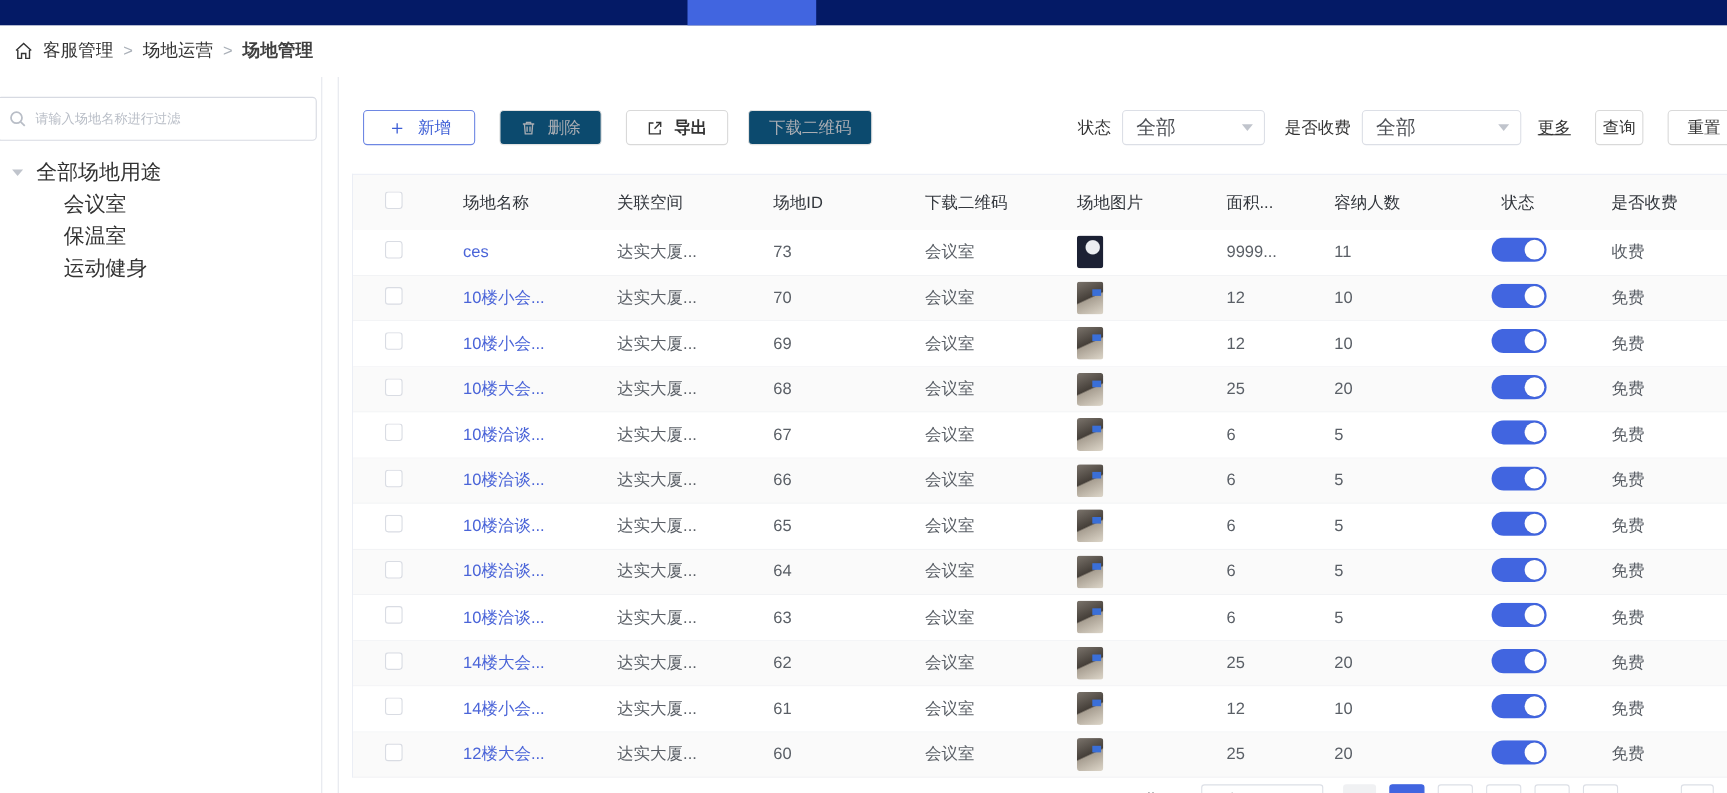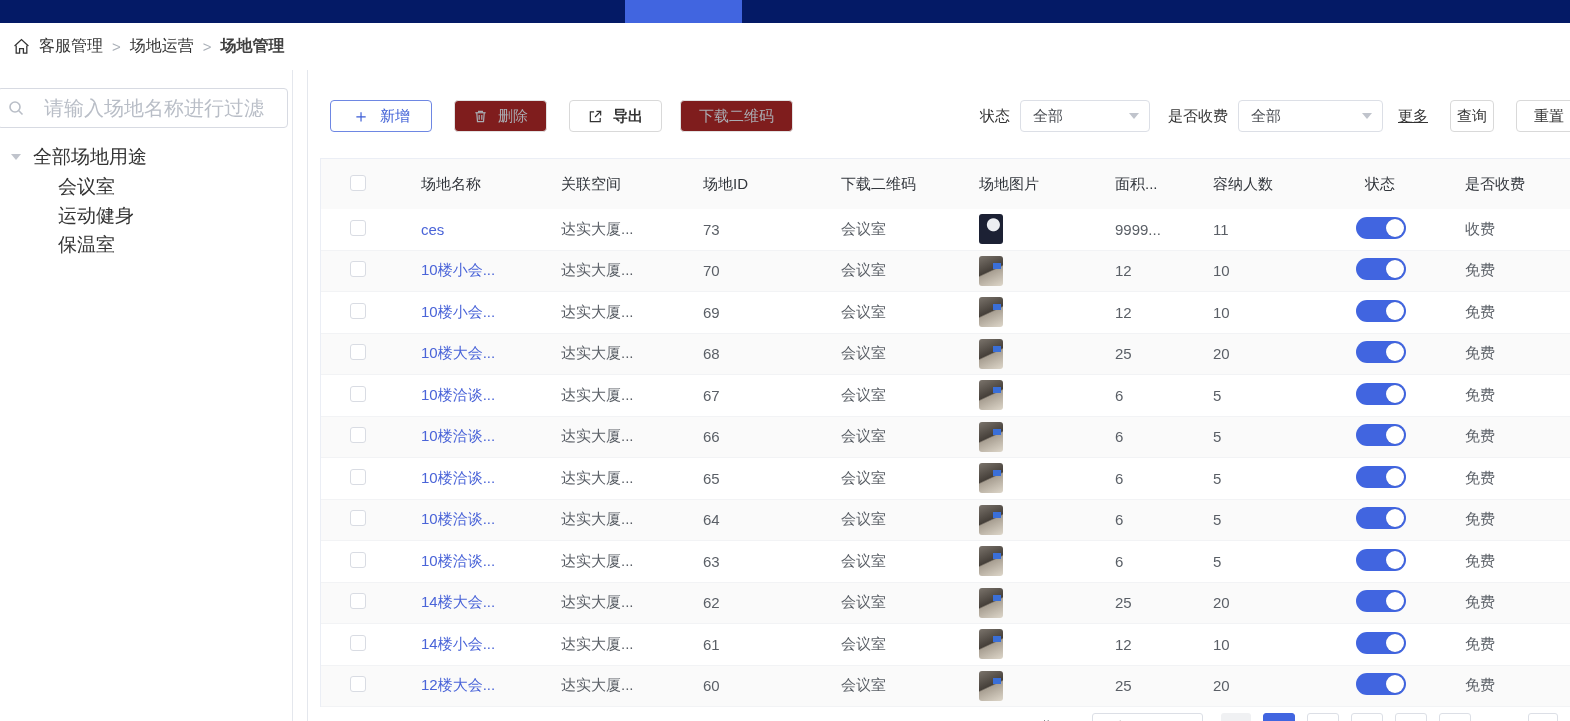--- a/index.html
+++ b/index.html
@@ -17,43 +17,43 @@
   .breadcrumb .sep { color:#aab0b8; font-size:15px; }
   .breadcrumb .crumb.current { font-weight:bold; color:#404040; }
   .home-ic { width:17px; height:17px; display:inline-block; }
 
   
   .layout { display:flex; height:651px; }
   .sidebar { width:293px; border-right:1px solid #e4e7ed; padding-top:18px; flex-shrink:0; }
   .search-box { margin-left:-3px; width:291px; height:40px; border:1px solid #d7dae2; border-radius:4px;
     display:flex; align-items:center; padding-left:10px; }
   .search-box svg { flex-shrink:0; }
-  .search-box input { border:none; outline:none; font-size:20px; margin-left:20px; width:230px; color:#333; }
+  .search-box input { border:none; outline:none; font-size:12px; margin-left:8px; width:230px; color:#333; }
   .search-box input::placeholder { color:#b9bec7; }
   .tree { margin-top:14px; font-size:19px; color:#333; }
   .tree-root { display:flex; align-items:center; padding-left:11px; height:30px; cursor:default; }
   .caret { width:0; height:0; border-left:5px solid transparent; border-right:5px solid transparent;
     border-top:6px solid #c0c4cc; margin-right:12px; }
   .tree-child { padding-left:58px; height:29px; line-height:29px; }
 
   
   .main { flex:1; border-left:1px solid #e4e7ed; margin-left:14px; padding:30px 0 0 22px; position:relative; }
 
   
   .toolbar { display:flex; align-items:center; height:32px; width:1252px; font-size:15px; }
   .btn { height:32px; border-radius:4px; display:inline-flex; align-items:center; justify-content:center;
     font-size:15px; background:#fff; border:1px solid #d9d9d9; color:#333; cursor:pointer; }
   .btn-primary-plain { border-color:#6e87e3; color:#3d5ed6; padding:0 21px; }
   .btn-primary-plain .plus { font-size:18px; margin-right:10px; line-height:1; color:#3d5ed6; }
-  .btn-disabled { background:#7f1d1d; border-color:#e2e2e2; color:#aaadb3; cursor:not-allowed; }
+  .btn-disabled { background:#0c4a6e; border-color:#e2e2e2; color:#aaadb3; cursor:not-allowed; }
   .btn-icon { margin-right:10px; display:inline-flex; }
   .ml22 { margin-left:22px; } .ml18 { margin-left:18px; }
   .fl-label { color:#333; }
   .select { height:32px; border:1px solid #dcdfe6; border-radius:4px; background:#fff; display:inline-flex;
-    align-items:center; justify-content:space-between; padding:0 10px 0 12px; color:#4c4f55; font-size:15px; }
+    align-items:center; justify-content:space-between; padding:0 10px 0 12px; color:#4c4f55; font-size:18px; }
   .sel-status { width:130px; margin-left:10px; }
   .sel-fee { width:145px; margin-left:10px; }
   .lbl-fee { margin-left:18px; }
   .sel-caret { width:0; height:0; border-left:5px solid transparent; border-right:5px solid transparent;
     border-top:6px solid #c0c4cc; }
   .more-link { margin-left:15px; color:#333; text-decoration:underline; cursor:pointer; }
   .btn-query { width:44px; margin-left:22px; }
   .btn-reset { width:66px; margin-left:22px; }
   .spacer { margin-left:auto; }
 
@@ -118,22 +118,22 @@
           <line x1="10.8" y1="10.8" x2="14.5" y2="14.5"></line>
       </svg>
       <input type="text" placeholder="请输入场地名称进行过滤" style="">
     </div>
     <div class="tree">
       <div class="tree-root">
         <span class="caret"></span>
         <span>全部场地用途</span>
       </div>
       <div class="tree-child">会议室</div>
+      <div class="tree-child">保温室</div>
       <div class="tree-child">运动健身</div>
-      <div class="tree-child">保温室</div>
     </div>
   </div>
 
   <div class="main">
     <div class="toolbar">
       <button class="btn btn-primary-plain">
         <span class="plus">＋</span>
         <span>新增</span>
       </button>
       <button class="btn btn-disabled ml22" style="padding:0 18px;">

